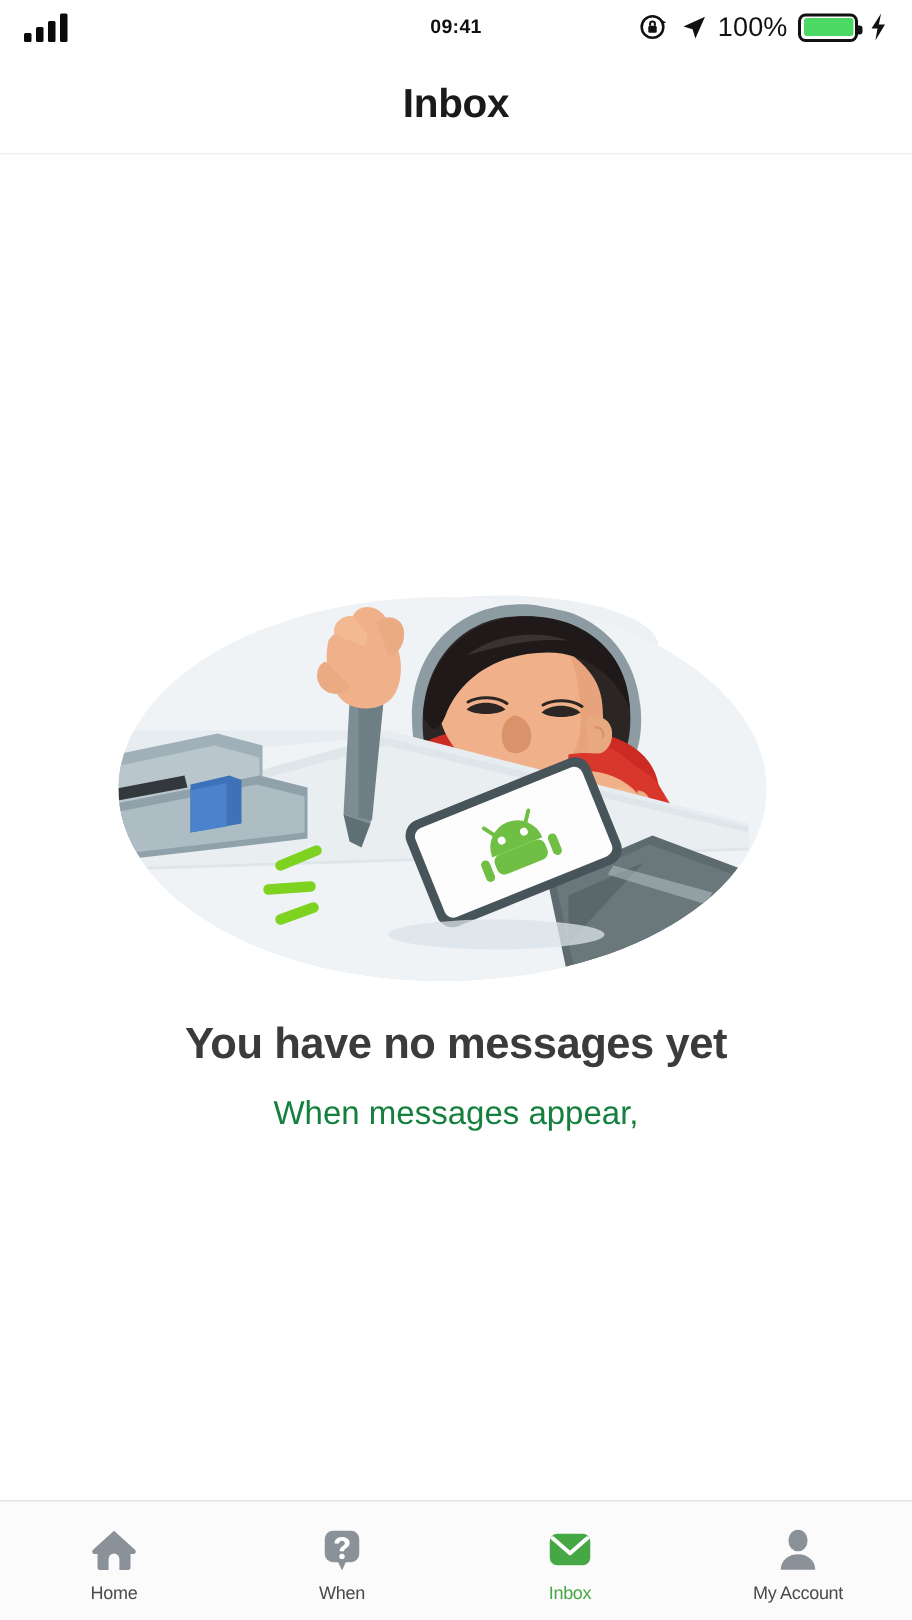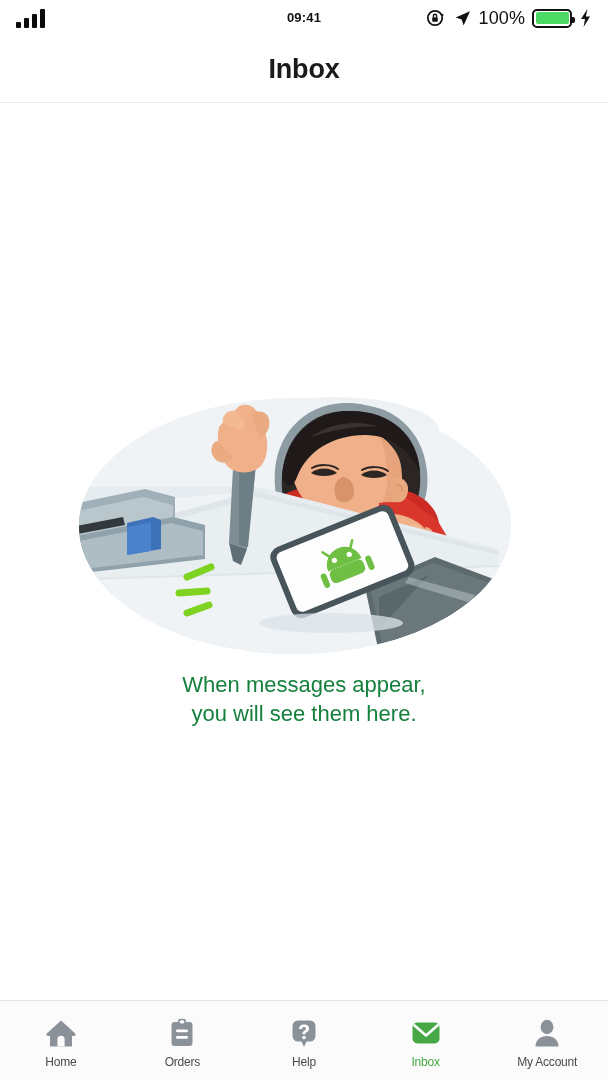--- a/index.html
+++ b/index.html
@@ -266,55 +266,45 @@
 
           <g stroke="#7ed321" stroke-width="7" stroke-linecap="round">
             <line x1="108" y1="186" x2="132" y2="176"></line>
             <line x1="100" y1="202" x2="128" y2="200"></line>
             <line x1="108" y1="222" x2="130" y2="214"></line>
           </g>
         </g>
       </svg>
     </div>
 
+    <div class="empty-title">You have no messages yet</div>
     <div class="empty-sub">
       <span>When messages appear,</span><br>
-      <span>you will see them here.</span>
     </div>
   </div>
 
   <div class="tabbar">
 
     <div class="tab">
       <svg class="tab-icon" viewBox="0 0 32 32">
         <path d="M16 3.5 L30 16.2 a1.6 1.6 0 0 1 -1.1 2.8 L27 19 v9.4 a1.2 1.2 0 0 1 -1.2 1.2 H6.2 A1.2 1.2 0 0 1 5 28.4 V19 H3.1 A1.6 1.6 0 0 1 2 16.2 z" fill="#8b9199"></path>
         <path d="M12.4 29.6 v-7.3 a3.6 3.6 0 0 1 7.2 0 v7.3 z" fill="#fbfbfb"></path>
       </svg>
       <div class="tab-label">Home</div>
     </div>
 
-    <div class="tab">
-      <svg class="tab-icon" viewBox="0 0 32 32">
-        <rect x="5.5" y="5" width="21" height="24" rx="3.2" fill="#8b9199"></rect>
-        <rect x="12" y="1.8" width="8" height="6" rx="2.6" fill="#8b9199"></rect>
-        <rect x="13.6" y="3.2" width="4.8" height="3.2" rx="1.6" fill="#fbfbfb"></rect>
-        <rect x="10" y="12.5" width="12" height="2.8" rx="1.4" fill="#ffffff"></rect>
-        <rect x="10" y="19" width="12" height="2.8" rx="1.4" fill="#ffffff"></rect>
-      </svg>
-      <div class="tab-label">Orders</div>
-    </div>
 
     <div class="tab">
       <svg class="tab-icon" viewBox="0 0 32 32">
         <rect x="4.5" y="3.5" width="23" height="21" rx="5.5" fill="#8b9199"></rect>
         <path d="M13 23.5 h6 l-3 6.5 z" fill="#8b9199"></path>
         <path d="M16 7.6 c-3.2 0 -5 1.9 -5 4.4 h3 c0 -1.1 0.8 -1.9 2 -1.9 c1.1 0 1.9 0.6 1.9 1.6 c0 0.9 -0.5 1.4 -1.6 2.1 c-1.3 0.8 -1.9 1.7 -1.8 3.4 h2.9 c0 -1 0.3 -1.4 1.4 -2.1 c1.5 -0.9 2.3 -1.9 2.3 -3.6 c0 -2.3 -1.9 -3.9 -5.1 -3.9 z" fill="#ffffff"></path>
         <circle cx="16" cy="20.6" r="1.8" fill="#ffffff"></circle>
       </svg>
-      <div class="tab-label">Help</div>
+      <div class="tab-label">When</div>
     </div>
 
     <div class="tab active">
       <svg class="tab-icon" viewBox="0 0 32 32">
         <rect x="2.5" y="5.5" width="27" height="21" rx="5" fill="#46a845"></rect>
         <path d="M4.5 8.5 L16 18.5 L27.5 8.5" fill="none" stroke="#ffffff" stroke-width="2.6" stroke-linecap="round" stroke-linejoin="round"></path>
       </svg>
       <div class="tab-label">Inbox</div>
     </div>
 

